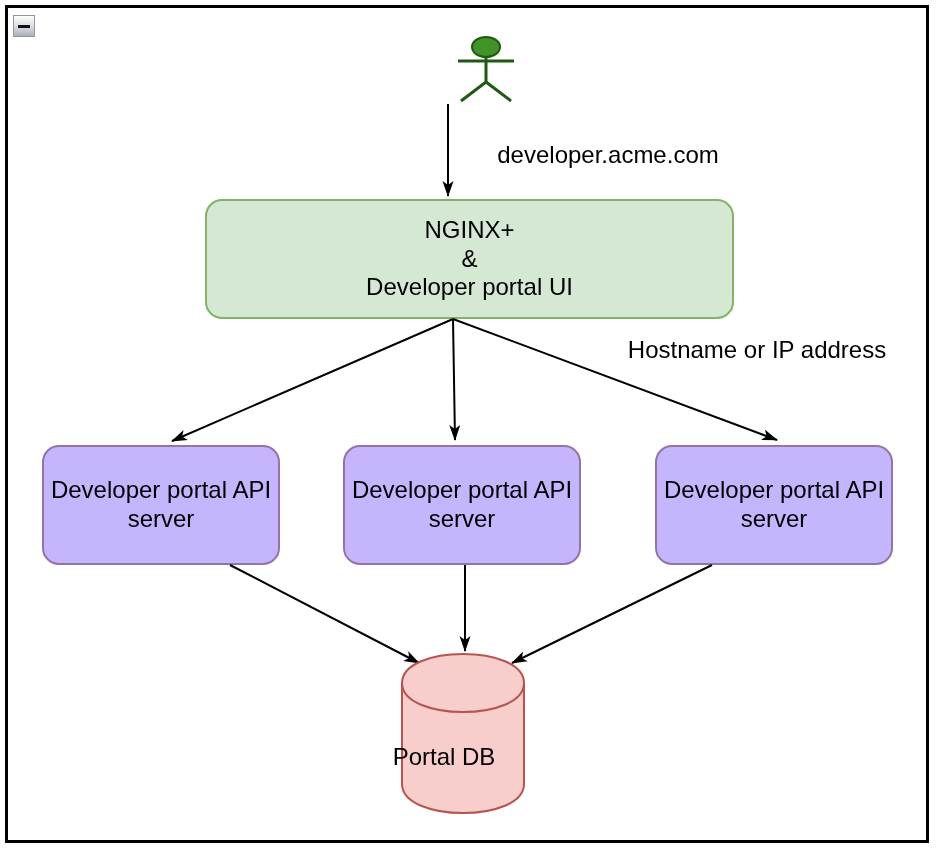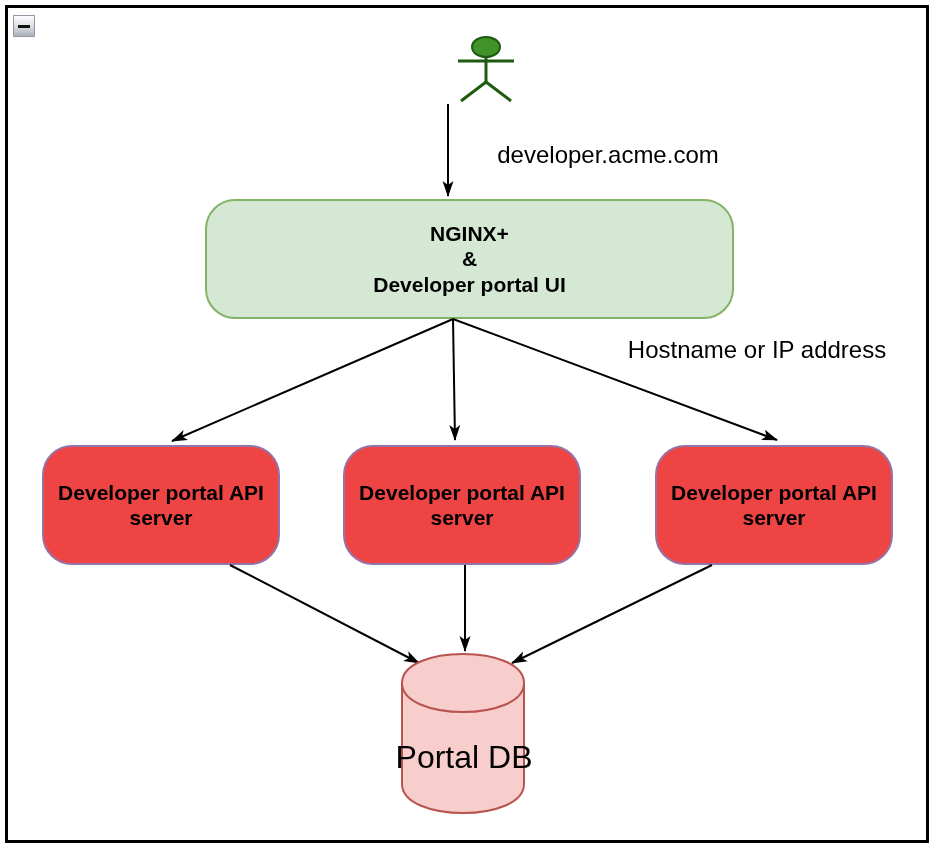--- a/index.html
+++ b/index.html
@@ -29,56 +29,55 @@
     display: flex; align-items: center; justify-content: center;
     cursor: pointer;
   }
   .collapse-btn .minus-bar {
     width: 12px; height: 3px;
     background: #111111;
   }
   .node {
     position: absolute;
     box-sizing: border-box;
-    border-radius: 30px;
+    border-radius: 17px;
     display: flex; align-items: center; justify-content: center;
     text-align: center;
-    font-size: 21px;
+    font-size: 24px;
     line-height: 1.2;
     white-space: pre-line;
-    font-weight: bold;
   }
   .node-gateway {
     left: 205px; top: 199px; width: 529px; height: 120px;
     background: #d5e8d4;
     border: 2px solid #82b366;
   }
   .node-api {
     top: 445px; width: 238px; height: 120px;
-    background: #ef4444;
+    background: #c4b5fd;
     border: 2px solid #9673a6;
   }
   .node-api-1 { left: 42px; }
   .node-api-2 { left: 343px; }
   .node-api-3 { left: 655px; }
   .edge-label {
     position: absolute;
     transform: translate(-50%, -50%);
     font-size: 24px;
     white-space: nowrap;
     background: #ffffff;
     padding: 0 2px;
   }
   .label-domain  { left: 608px; top: 155px; }
   .label-routing { left: 757px; top: 350px; }
   .label-db {
     position: absolute;
-    left: 464px; top: 757px;
+    left: 444px; top: 757px;
     transform: translate(-50%, -50%);
-    font-size: 32px;
+    font-size: 24px;
     white-space: nowrap;
   }
   svg.overlay {
     position: absolute;
     left: 0; top: 0;
     pointer-events: none;
   }
 </style>
 </head>
 <body>

